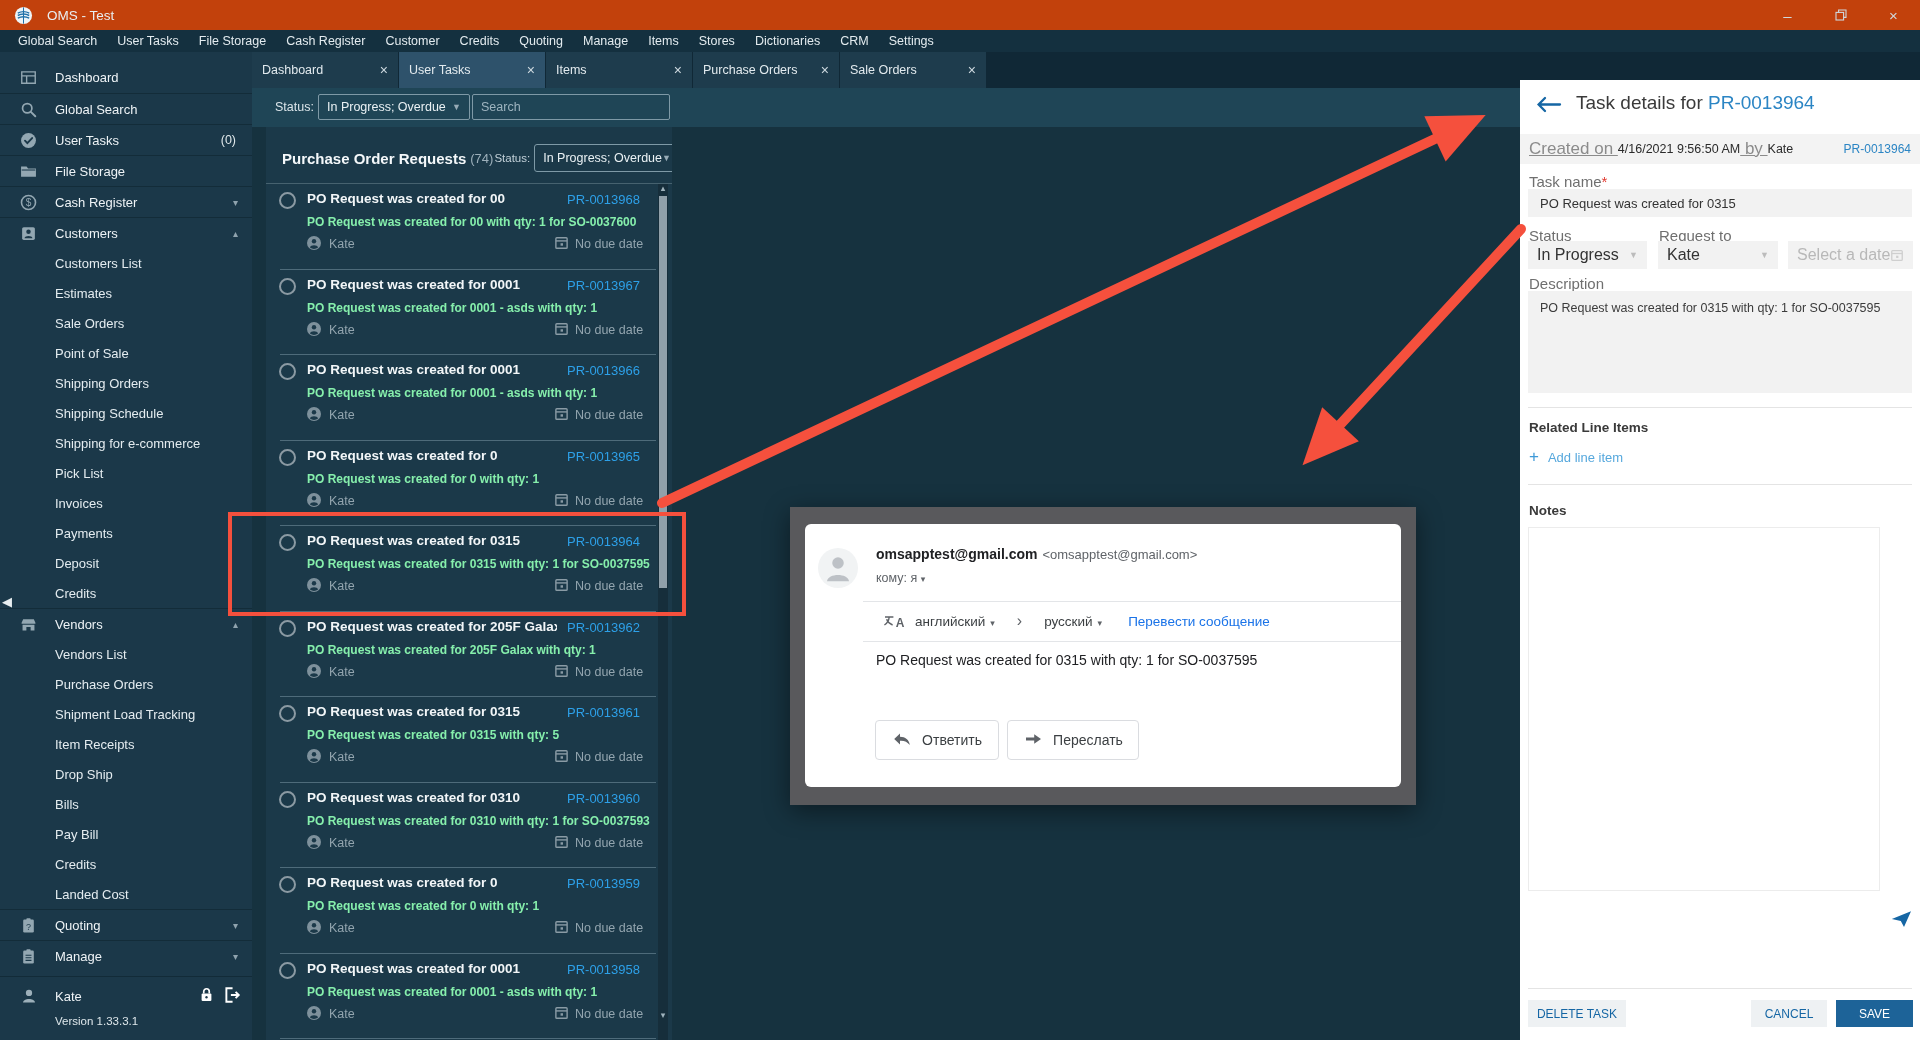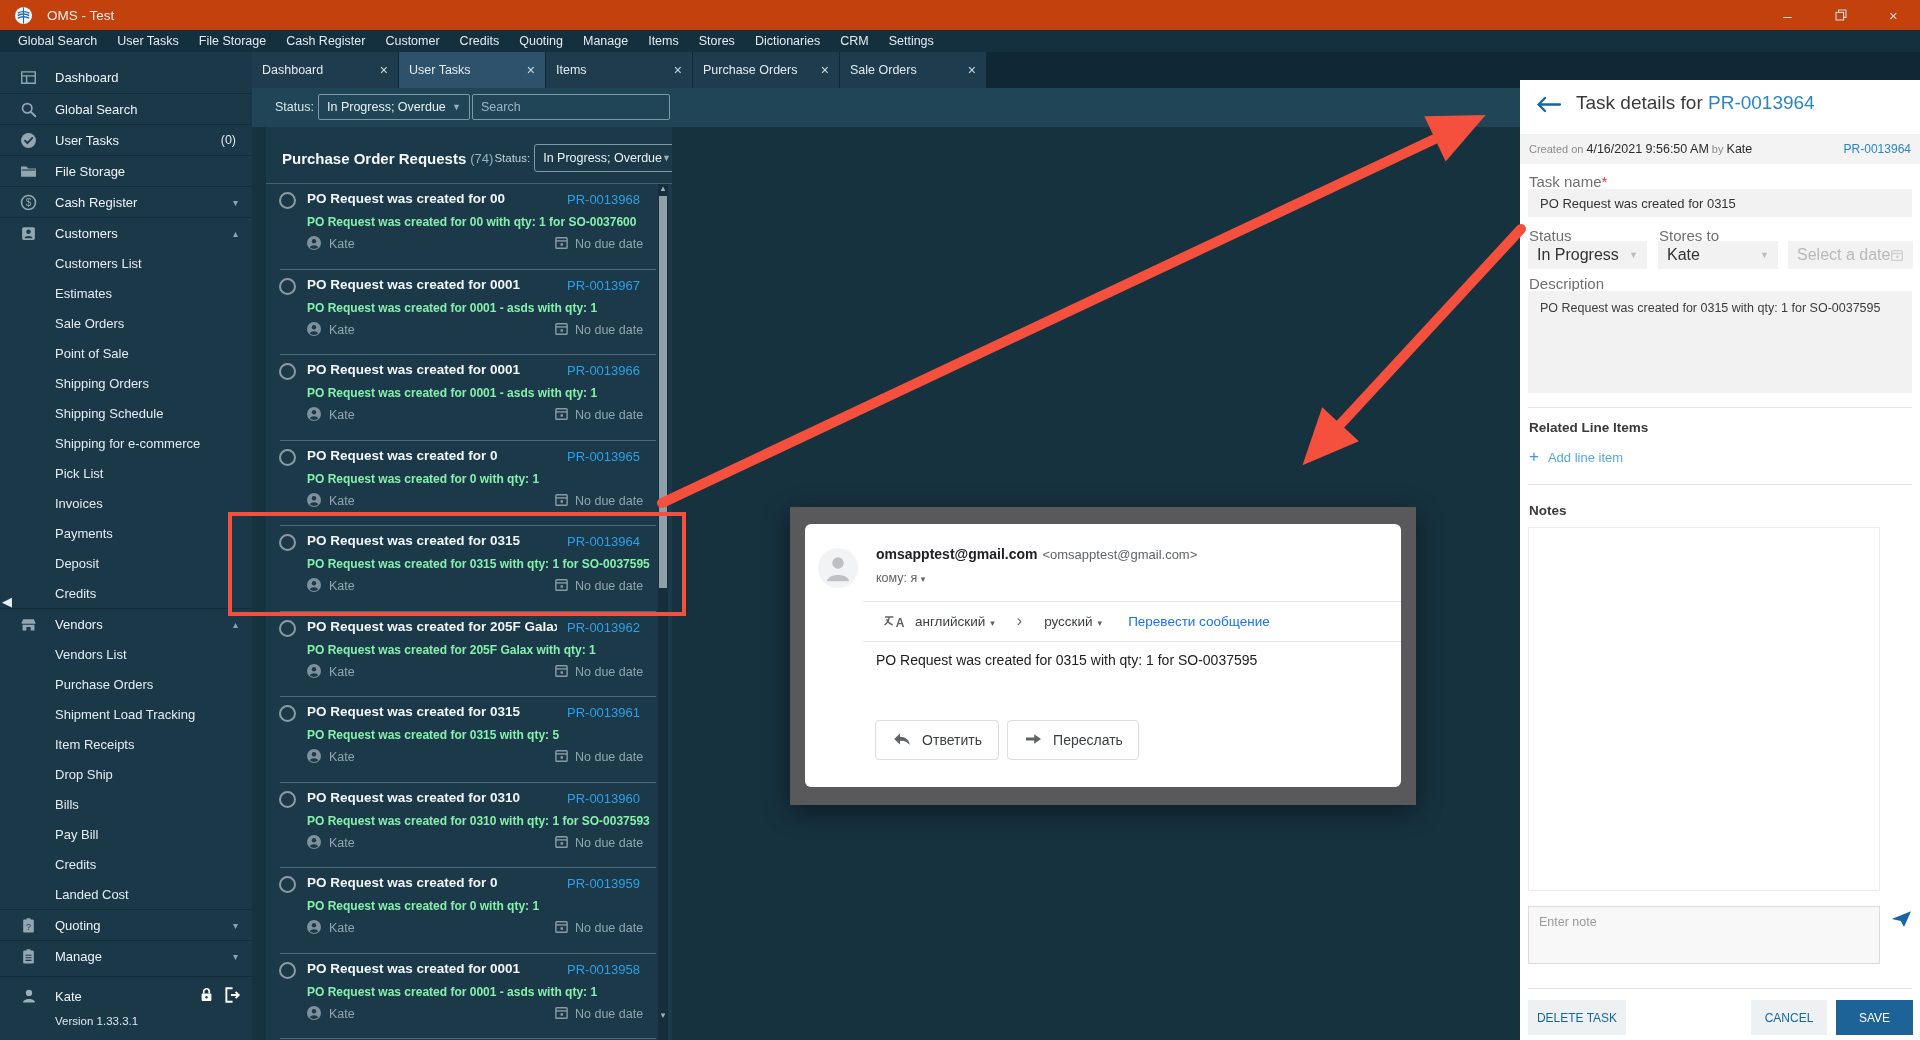--- a/index.html
+++ b/index.html
@@ -113,21 +113,21 @@
   #em-forward { left:202px; width:132px; }
   .em-btn svg { width:20px; height:16px; margin-right:10px; }
 
   
   #panel { position:absolute; left:1520px; top:80px; width:400px; bottom:0; background:#ffffff; z-index:10; }
   #panel-back { position:absolute; left:16px; top:16px; width:26px; height:17px; }
   #panel-back svg { width:26px; height:17px; }
   #panel-title { position:absolute; left:56px; top:12px; font-size:19px; color:#3a3a3a; white-space:nowrap; }
   #panel-title .pid { color:#2b85c4; }
   #panel-created { position:absolute; left:0; right:0; top:54px; height:30px; background:#f3f3f3; display:flex; align-items:center; padding:0 9px; }
-  #panel-created .muted { color:#8b8b8b; font-size:11px; white-space:pre; }
+  #panel-created .muted { color:#8b8b8b; font-size:17px; white-space:pre;text-decoration:underline; }
   #panel-created .val { color:#2b2b2b; font-size:12.5px; white-space:pre; }
   #panel-created .pid { margin-left:auto; color:#2b85c4; font-size:12px; }
   .plabel { position:absolute; font-size:15px; color:#6f6f6f; }
   .req { color:#e03a30; }
   #taskname-label { left:9px; top:93px; }
   #taskname-input { position:absolute; left:8px; right:8px; top:109px; height:28px; background:#f2f2f2; display:flex; align-items:center; padding:0 12px; font-size:13px; color:#333; }
   #status-label { left:9px; top:147px; }
   #assign-label { left:139px; top:147px; }
   #due-label { left:269px; top:147px;margin-top:23px; }
   .pselect { position:absolute; top:161px; height:28px; background:#f2f2f2; display:flex; align-items:center; padding:0 9px; }
@@ -148,21 +148,21 @@
   #related-label { position:absolute; left:9px; top:340px; font-size:13.5px; font-weight:bold; color:#3a3a3a; }
   #add-line { position:absolute; left:9px; top:367px; display:flex; align-items:center; }
   #add-line .plus { color:#3f9ad8; font-size:17px; margin-right:9px; }
   #add-line .txt { color:#56a8dd; font-size:13px; }
   #notes-label { position:absolute; left:9px; top:423px; font-size:13.5px; font-weight:bold; color:#3a3a3a; }
   #notes-box { position:absolute; left:8px; width:352px; top:447px; height:364px; border:1px solid #ececec; }
   #note-input { position:absolute; left:8px; width:352px; top:826px; height:58px; background:#f8f8f8; border:1px solid #dcdcdc; font-size:12.5px; color:#333; padding:8px 10px; resize:none; font-family:"Liberation Sans",sans-serif; }
   #note-input::placeholder { color:#9a9a9a; }
   #send-btn { position:absolute; left:370px; top:829px; width:22px; height:20px; }
   #send-btn svg { width:22px; height:20px; }
-  .pbtn { position:absolute; top:920px; height:35px; display:flex; align-items:center; justify-content:center; font-size:12px; }
+  .pbtn { position:absolute; top:920px; height:27px; display:flex; align-items:center; justify-content:center; font-size:12px; }
   #delete-btn { left:8px; width:98px; background:#eef1f3; color:#1566a4; }
   #cancel-btn { left:231px; width:76px; background:#eef1f3; color:#1566a4; }
   #save-btn { left:316px; width:77px; background:#1d6398; color:#ffffff; }
 </style>
 </head>
 <body>
 
 <div id="app">
 
   <div id="titlebar">
@@ -768,21 +768,21 @@
       <span class="val">Kate</span>
       <span class="pid">PR-0013964</span>
     </div>
 
     <span class="plabel" id="taskname-label"><span>Task name</span><span class="req">*</span></span>
     <div id="taskname-input">
         <span>PO Request was created for 0315</span>
       </div>
 
     <span class="plabel" id="status-label">Status</span>
-    <span class="plabel" id="assign-label">Stores to</span>
+    <span class="plabel" id="assign-label">Request to</span>
     <span class="plabel" id="due-label">Due date</span>
     <div class="pselect" id="status-select">
       <span class="val">In Progress</span>
       <span class="car">▼</span>
     </div>
     <div class="pselect" id="assign-select">
       <span class="val">Kate</span>
       <span class="car">▼</span>
     </div>
     <div class="pselect" id="due-select">
@@ -800,21 +800,20 @@
     <div class="pdiv" id="pdiv1"></div>
     <span id="related-label">Related Line Items</span>
     <div id="add-line">
       <span class="plus">+</span>
       <span class="txt">Add line item</span>
     </div>
     <div class="pdiv" id="pdiv2"></div>
 
     <span id="notes-label">Notes</span>
     <div id="notes-box"></div>
-    <textarea id="note-input" placeholder="Enter note" style=""></textarea>
     <span id="send-btn"><svg viewBox="0 0 22 20">
           <path d="M1.8 10L21 2.2 14 18l-3.2-6L1.8 10z" fill="#1566a4"></path>
         </svg></span>
 
     <div class="pdiv" id="pdiv3"></div>
     <div class="pbtn" id="delete-btn">DELETE TASK</div>
     <div class="pbtn" id="cancel-btn">CANCEL</div>
     <div class="pbtn" id="save-btn">SAVE</div>
   </div>
 

